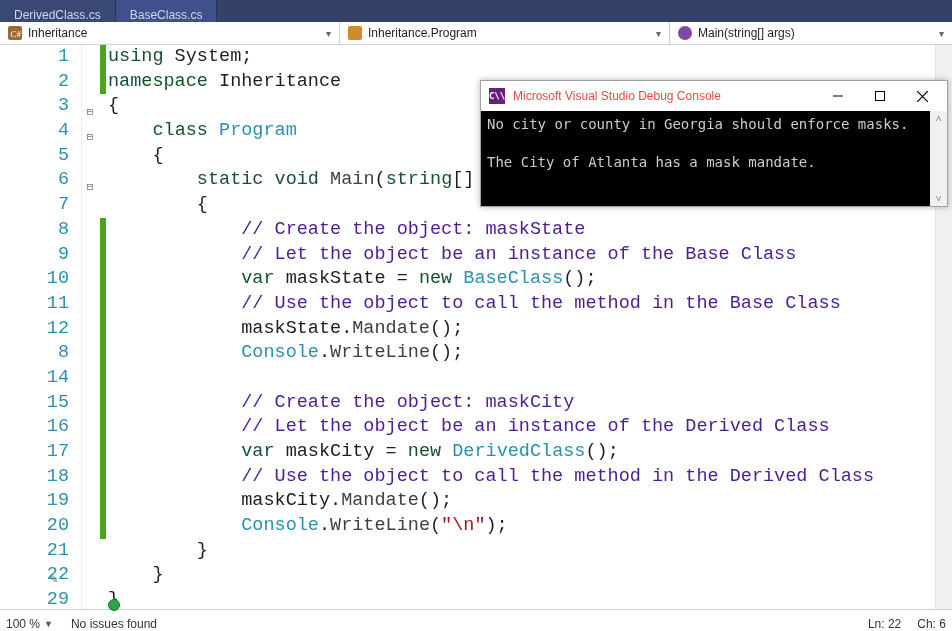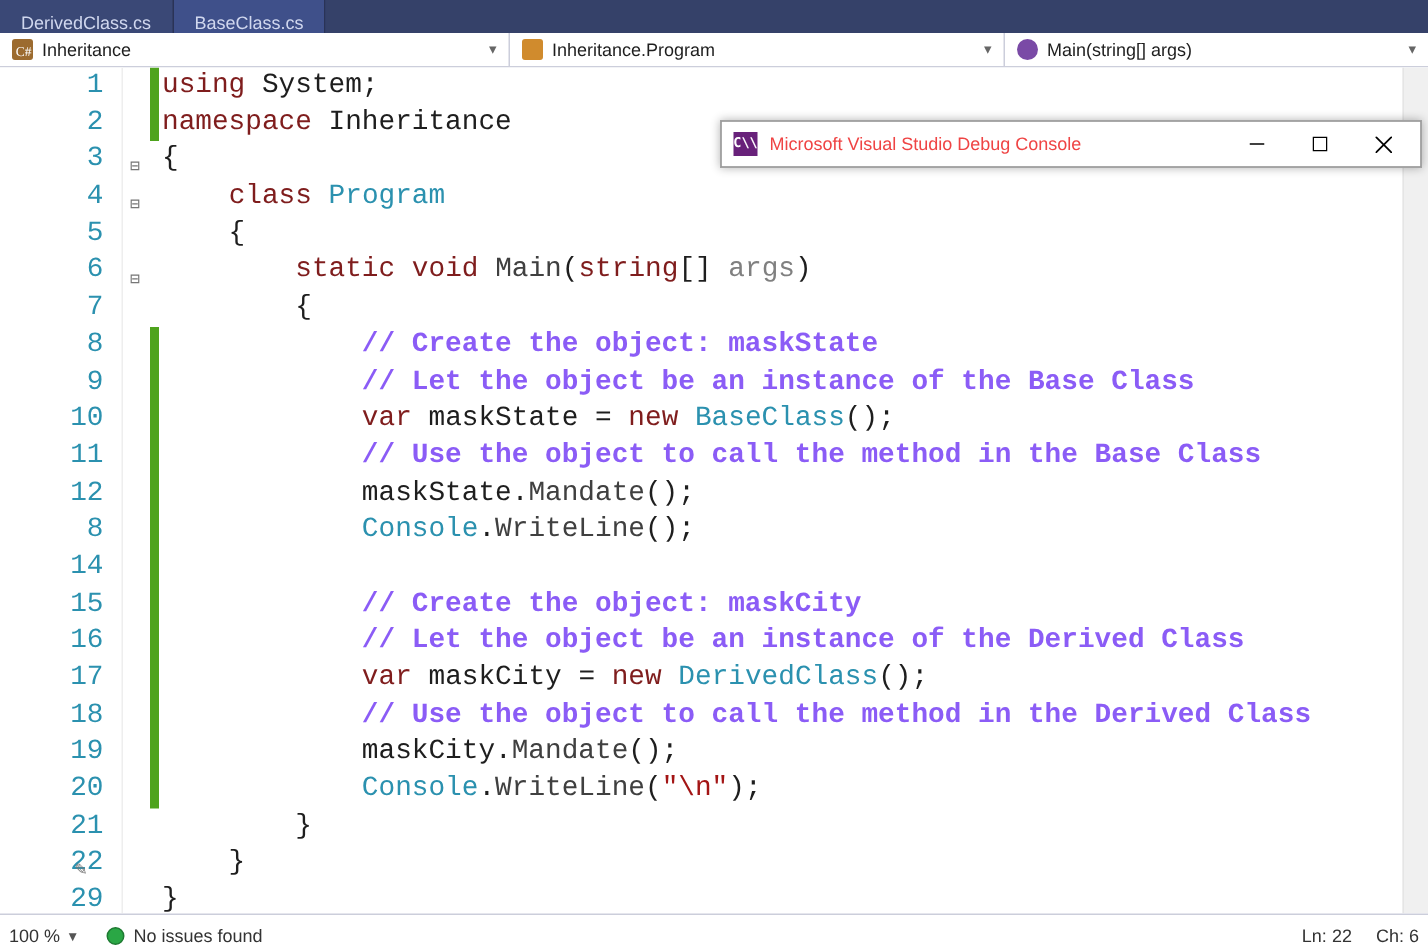--- a/index.html
+++ b/index.html
@@ -105,24 +105,24 @@
     width: 6px;
     background: #4ea31d;
   }
   .code {
     flex: 1;
     white-space: pre;
     padding-left: 0;
     position: relative;
   }
   .code .line { height: 24.7px; }
-  .kw { color: #7f1d1d; }
+  .kw { color: #14532d; }
   .type { color: #2b91af; }
   .ident { color: #404040; }
-  .cm { color: #8b5cf6; font-weight: bold; }
+  .cm { color: #4c1d95; }
   .str { color: #a31515; }
   .param { color: #808080; }
   .pencil {
     position: absolute;
     font-size: 13px;
     color: #777;
   }
   .vscroll {
     width: 17px;
     background: #f0f0f0;
@@ -136,21 +136,21 @@
     background: #ffffff;
     border-top: 1px solid #cccedb;
     display: flex;
     align-items: flex-end;
     font-size: 12px;
     color: #333;
     padding: 0 6px;
   }
   .statusbar .zoom { display: flex; align-items: center; gap: 4px; cursor: pointer; }
   .statusbar .dd2 { color:#555; font-size: 9px; }
-  .statusbar .issues { display: flex; align-items: center; gap: 6px; margin-left: 18px; }
+  .statusbar .issues { display: flex; align-items: center; gap: 6px; margin-left: 18px; flex-direction: column; }
   .statusbar .ok { width: 12px; height: 12px; border-radius: 50%; background: #2aa745; border: 1px solid #1e7a32; display: inline-block;}
   .statusbar .spacer { flex: 1; }
   .statusbar .cell { margin-left: 16px; }
 
   
   .console {
     position: absolute;
     left: 480px;
     top: 80px;
     width: 468px;
@@ -323,13 +323,22 @@
           <rect x="0.5" y="0.5" width="9" height="9" fill="none" stroke="#000" stroke-width="1"></rect>
         </svg>
     </span>
     <span class="winbtn">
       <svg width="11" height="11">
           <line x1="0" y1="0" x2="11" y2="11" stroke="#000" stroke-width="1.2"></line>
           <line x1="11" y1="0" x2="0" y2="11" stroke="#000" stroke-width="1.2"></line>
         </svg>
     </span>
   </div>
+  <div class="body">
+    <div class="out">No city or county in Georgia should enforce masks.
+
+The City of Atlanta has a mask mandate.</div>
+    <div class="cscroll">
+      <span>˄</span>
+      <span>˅</span>
+    </div>
+  </div>
 </div>
 
 </body></html>

